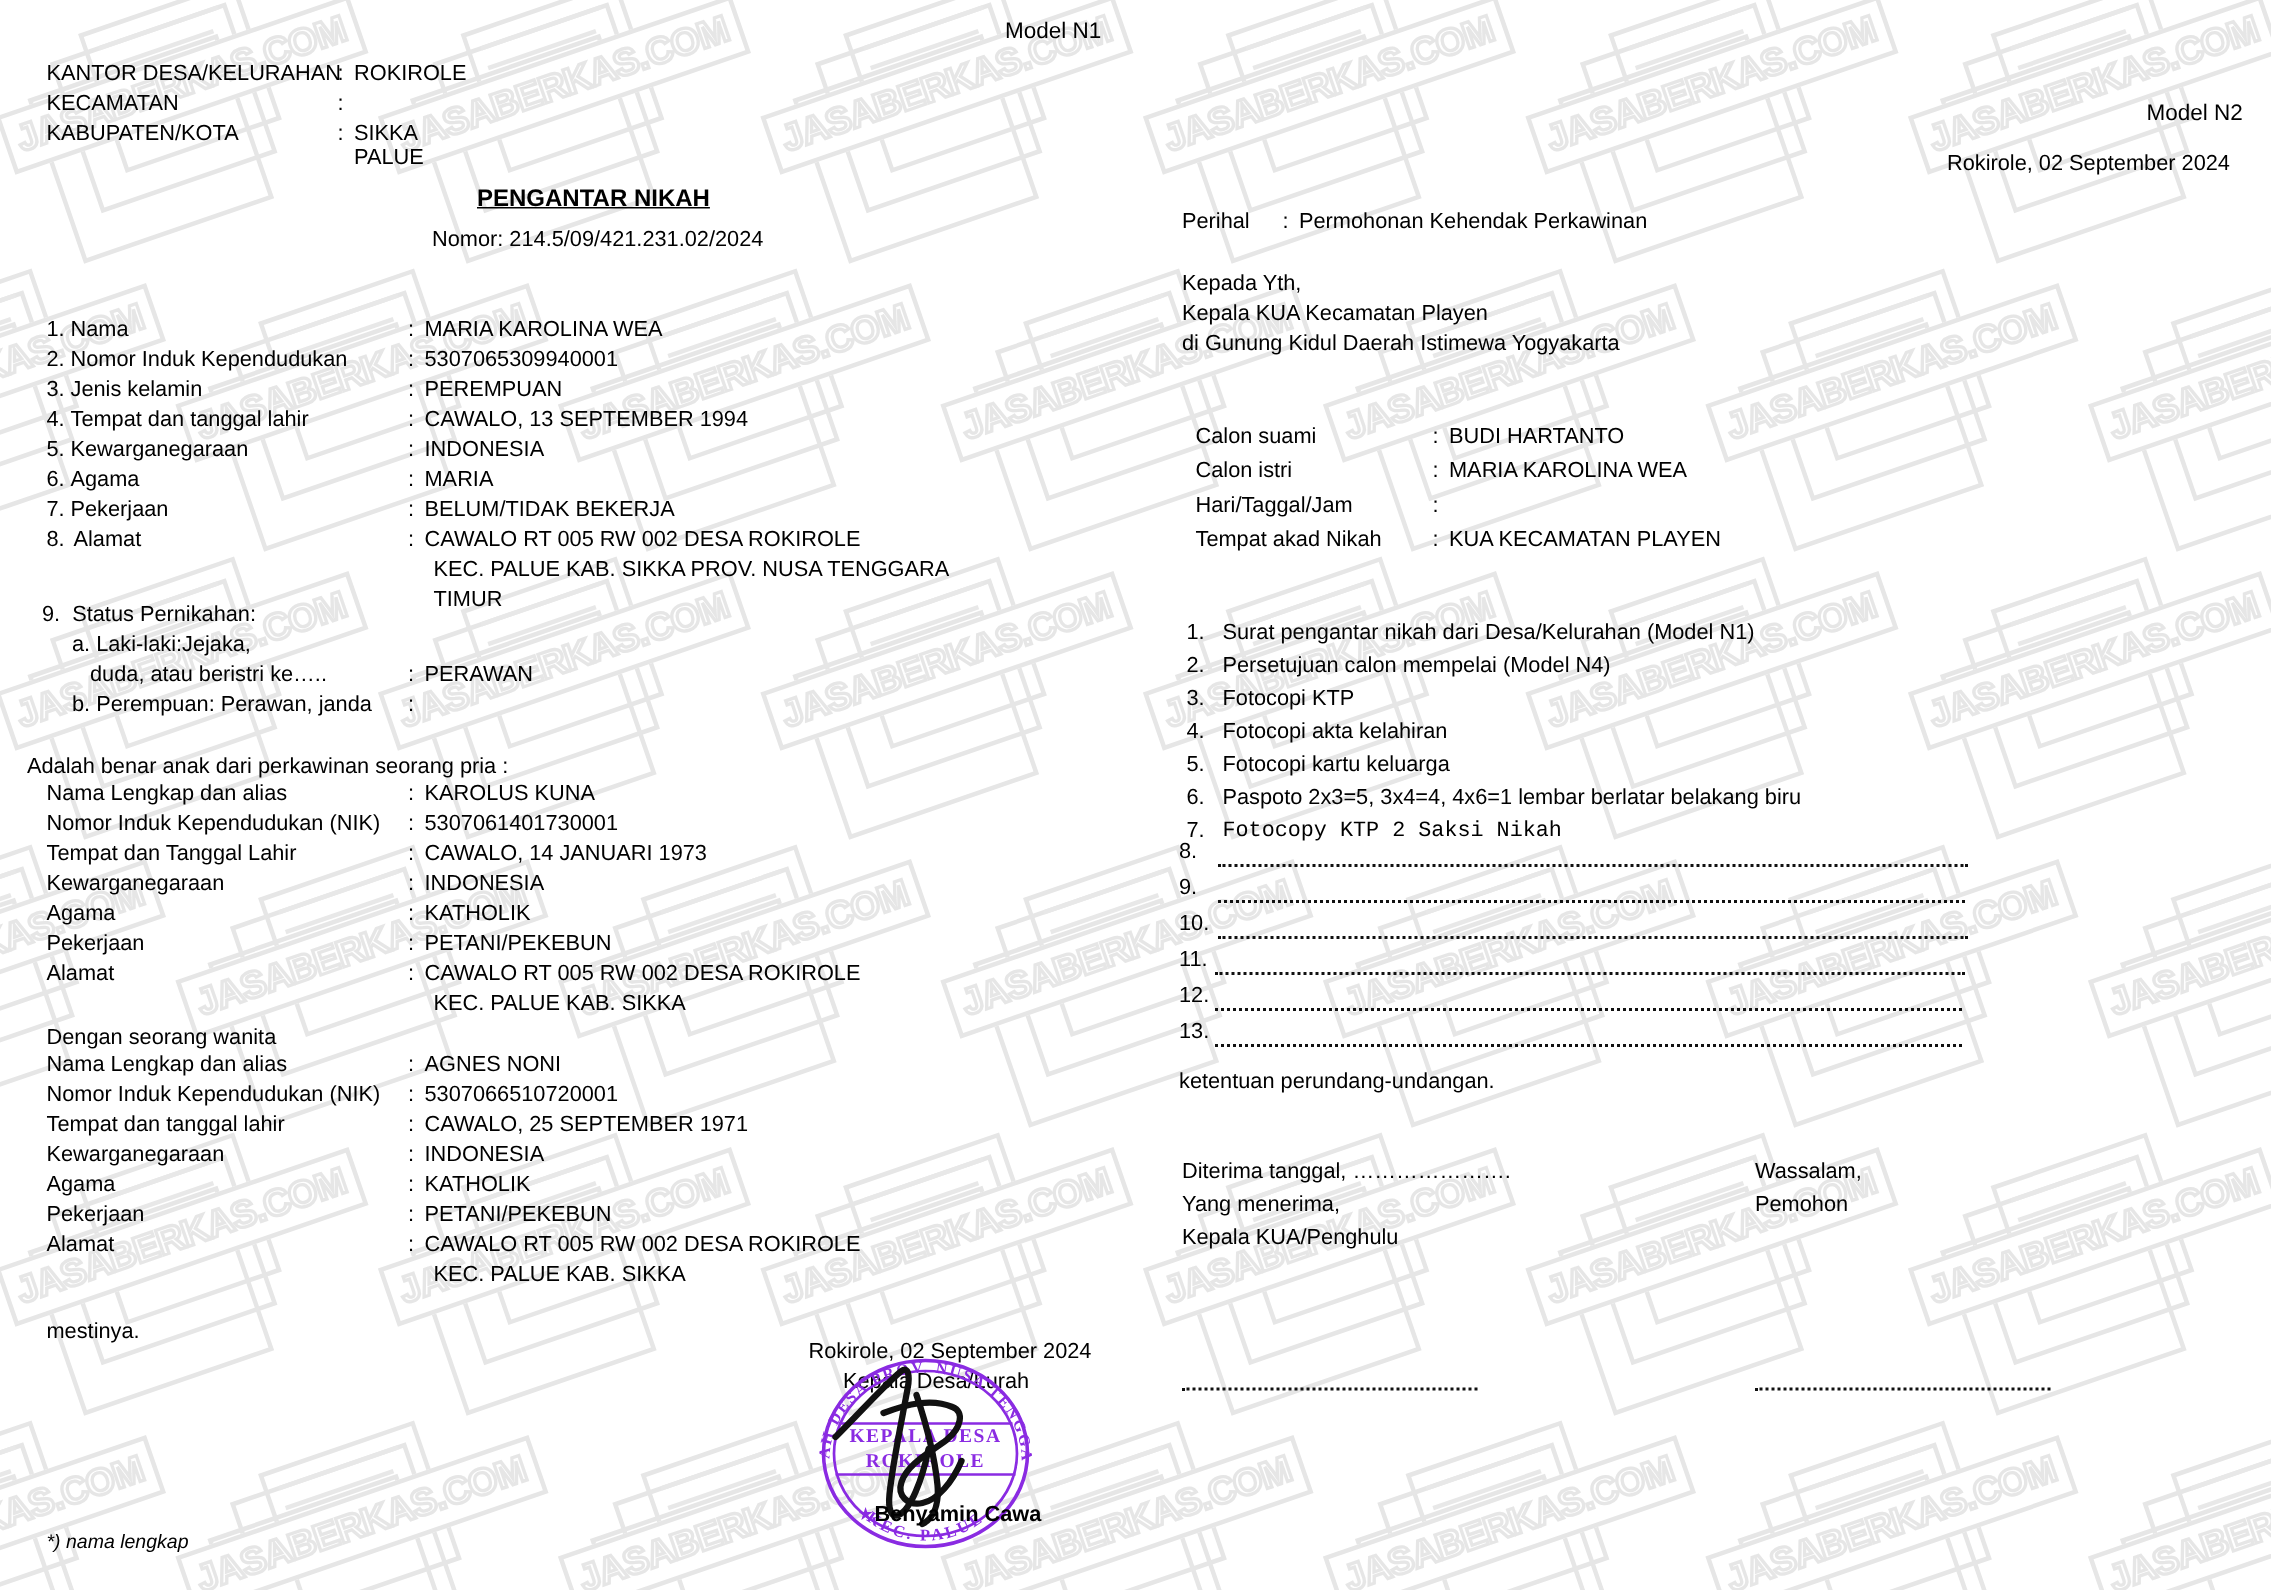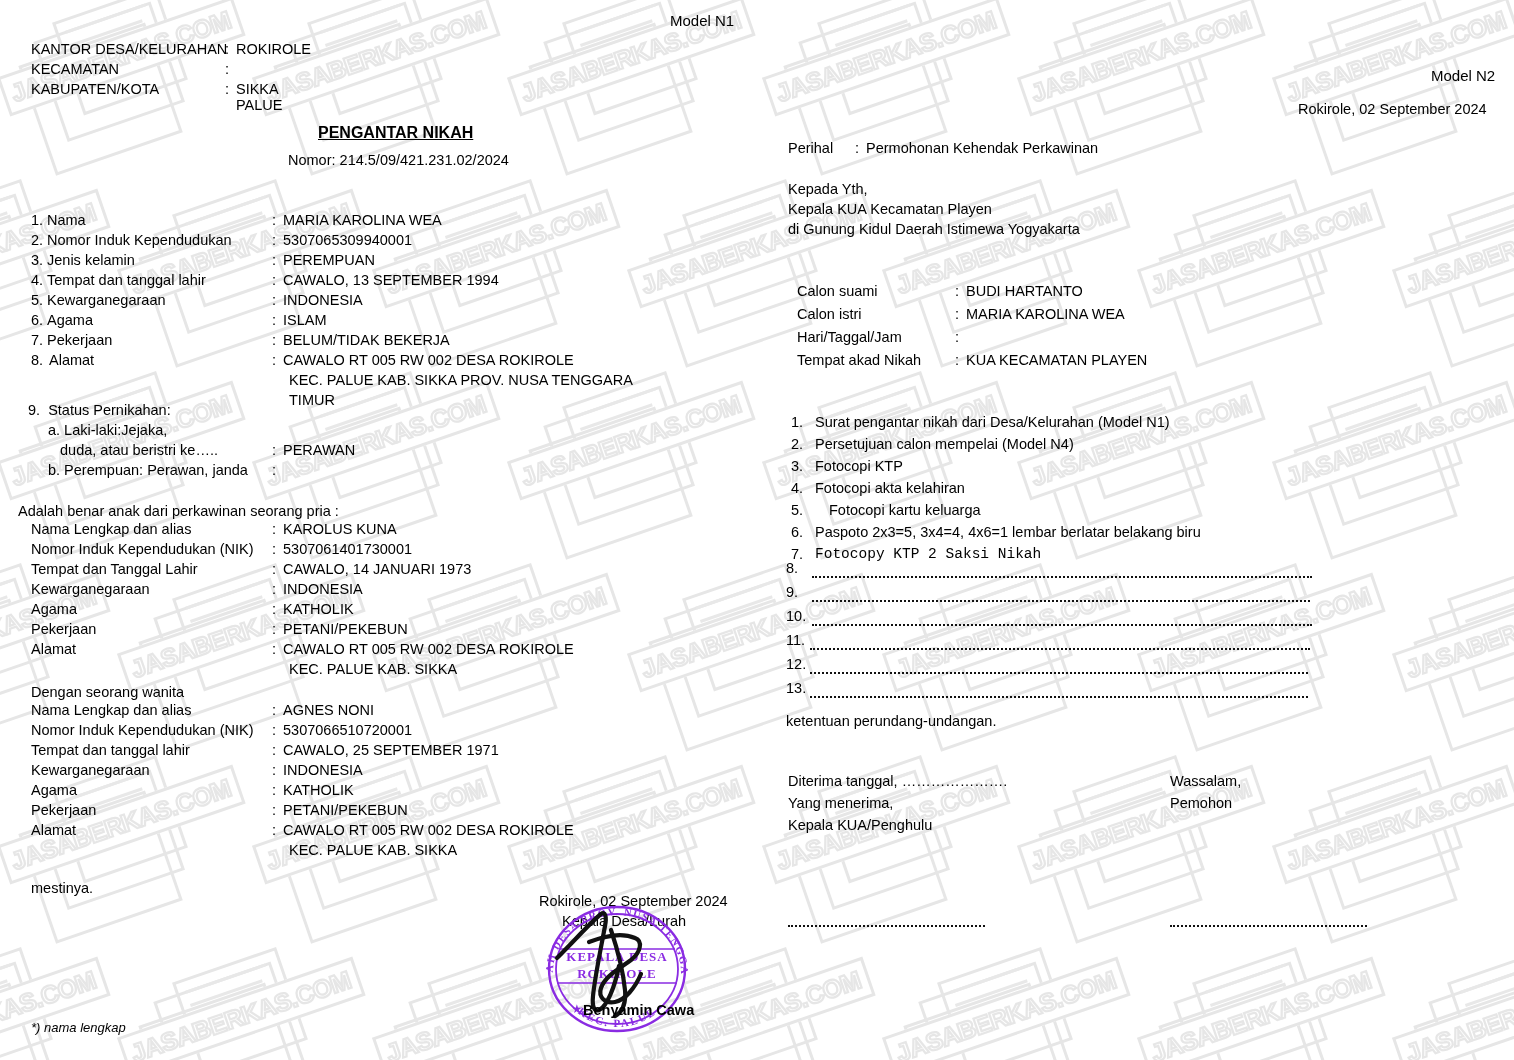--- a/index.html
+++ b/index.html
@@ -539,21 +539,21 @@
         <div class="val" style="left:252px; top:60px;">CAWALO, 13 SEPTEMBER 1994</div>
 
         <div class="lbl" style="left:0; top:80px;">5.</div>
         <div class="lbl" style="left:16px; top:80px;">Kewarganegaraan</div>
         <div class="val" style="left:241px; top:80px;">:</div>
         <div class="val" style="left:252px; top:80px;">INDONESIA</div>
 
         <div class="lbl" style="left:0; top:100px;">6.</div>
         <div class="lbl" style="left:16px; top:100px;">Agama</div>
         <div class="val" style="left:241px; top:100px;">:</div>
-        <div class="val" style="left:252px; top:100px;">ISLAM</div>
+        <div class="val" style="left:252px; top:100px;">MARIA</div>
 
         <div class="lbl" style="left:0; top:120px;">7.</div>
         <div class="lbl" style="left:16px; top:120px;">Pekerjaan</div>
         <div class="val" style="left:241px; top:120px;">:</div>
         <div class="val" style="left:252px; top:120px;">BELUM/TIDAK BEKERJA</div>
 
         <div class="lbl" style="left:0; top:140px;">8.</div>
         <div class="lbl" style="left:18px; top:140px;">Alamat</div>
         <div class="val" style="left:241px; top:140px;">:</div>
         <div class="val" style="left:252px; top:140px;">CAWALO RT 005 RW 002 DESA ROKIROLE</div>
@@ -712,21 +712,21 @@
       <div style="position:relative; width:640px;">
         <div class="lbl" style="left:0; top:0;">1.</div>
         <div class="val" style="left:24px; top:0;">Surat pengantar nikah dari Desa/Kelurahan (Model N1)</div>
         <div class="lbl" style="left:0; top:22px;">2.</div>
         <div class="val" style="left:24px; top:22px;">Persetujuan calon mempelai (Model N4)</div>
         <div class="lbl" style="left:0; top:44px;">3.</div>
         <div class="val" style="left:24px; top:44px;">Fotocopi KTP</div>
         <div class="lbl" style="left:0; top:66px;">4.</div>
         <div class="val" style="left:24px; top:66px;">Fotocopi akta kelahiran</div>
         <div class="lbl" style="left:0; top:88px;">5.</div>
-        <div class="val" style="left:38px; top:88px;text-align:right;">Fotocopi kartu keluarga</div>
+        <div class="val" style="left:24px; top:88px;text-align:right;">Fotocopi kartu keluarga</div>
         <div class="lbl" style="left:0; top:110px;">6.</div>
         <div class="val" style="left:24px; top:110px;">Paspoto 2x3=5, 3x4=4, 4x6=1 lembar berlatar belakang biru</div>
         <div class="lbl" style="left:0; top:132px;">7.</div>
         <div class="val" style="left:24px; top:132px;font-family:Liberation Mono, monospace;">Fotocopy KTP 2 Saksi Nikah</div>
       </div>
     </div>
 
     <div class="abs" style="left:786px; top:560px;">
       <div style="position:relative; width:640px;">
         <div class="lbl" style="left:0; top:0;">8.</div>

